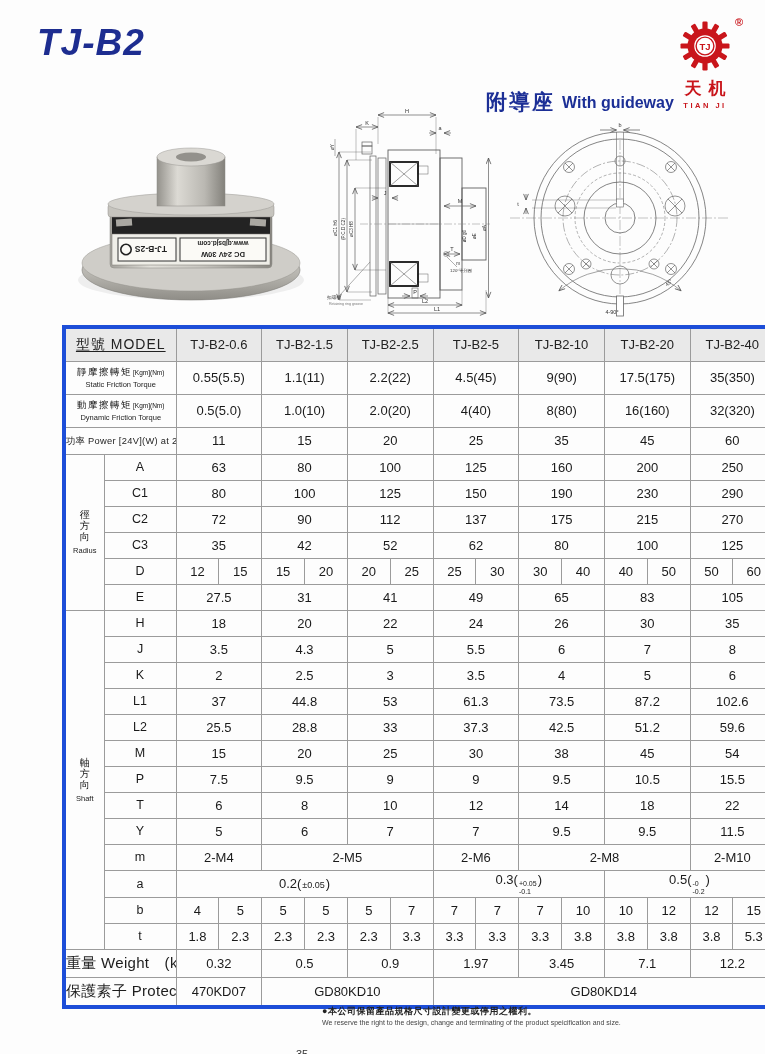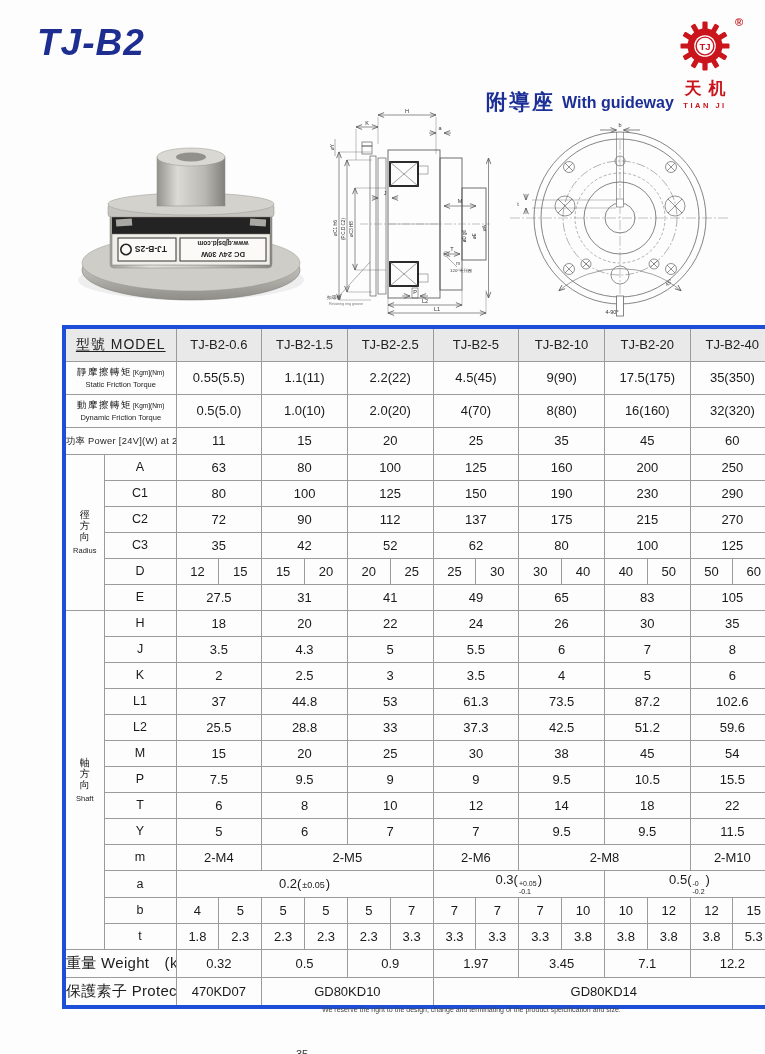--- a/index.html
+++ b/index.html
@@ -319,21 +319,21 @@
           <td class="val" colspan="2">35(350)</td>
         </tr>
         <tr style="height: 33px;">
           <td class="lbl" colspan="2">
             <div class="lzh"><span>動摩擦轉矩</span><span class="unit">[Kgm](Nm)</span></div>
             <div class="len">Dynamic Friction Torque</div>
           </td>
           <td class="val" colspan="2">0.5(5.0)</td>
           <td class="val" colspan="2">1.0(10)</td>
           <td class="val" colspan="2">2.0(20)</td>
-          <td class="val" colspan="2">4(70)</td>
+          <td class="val" colspan="2">4(40)</td>
           <td class="val" colspan="2">8(80)</td>
           <td class="val" colspan="2">16(160)</td>
           <td class="val" colspan="2">32(320)</td>
         </tr>
         <tr class="power" style="height: 27px;">
           <td class="lbl" colspan="2">
             <div class="lbl-line">功率 Power [24V](W) at 20℃</div>
           </td>
           <td class="val" colspan="2">11</td>
           <td class="val" colspan="2">15</td>
@@ -588,16 +588,17 @@
           </td>
           <td class="val" colspan="2">470KD07</td>
           <td class="val" colspan="4">GD80KD10</td>
           <td class="val" colspan="8">GD80KD14</td>
         </tr>
       </tbody>
   </table>
 
   <div class="pageno">-35-</div>
   <div class="note">
+    <div class="note-zh">●本公司保留產品規格尺寸設計變更或停用之權利。</div>
     <div class="note-en">We reserve the right to the design, change and terminating of the product speicification and size.</div>
   </div>
 
 </div>
 
 </body></html>

